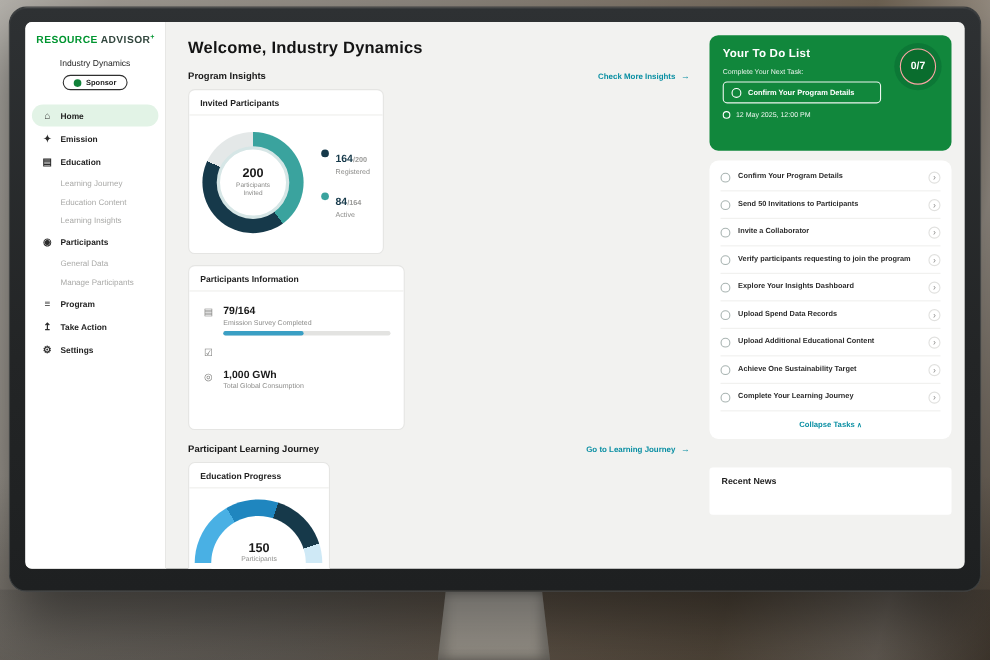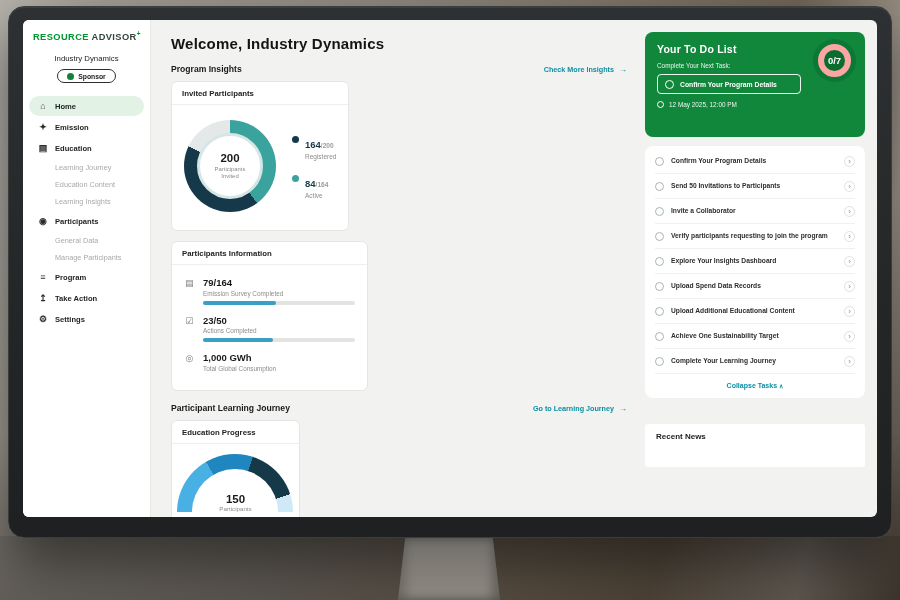--- a/index.html
+++ b/index.html
@@ -112,21 +112,21 @@
   .l-title { flex:1; font-size:6.9px; font-weight:600; color:#0f7fae; white-space:nowrap; overflow:hidden; }
   .l-views { white-space:nowrap; }
   .l-num { font-size:7px; font-weight:700; color:#3d3d3d; }
   .l-vw { font-size:6.4px; color:#a2a2a0; }
 
   
   .rightpanel { width:238px; flex-shrink:0; padding:12px 12px 0 6px; display:flex; flex-direction:column; }
   .todo-card { position:relative; background:#11873c; border-radius:8px; padding:11px 12px 29px; color:#fff; }
   .todo-title { font-size:10.5px; font-weight:700; letter-spacing:.2px; }
   .todo-ring { position:absolute; top:12px; right:14px; width:33px; height:33px; border-radius:50%;
-    background:#0a6d2e; border:6px solid #fca5a5; box-shadow:0 0 0 5px #0c7836;
+    background:#0a6d2e; border:1px solid #fca5a5; box-shadow:0 0 0 5px #0c7836;
     display:flex; align-items:center; justify-content:center; font-size:9.5px; font-weight:700; color:#fff; }
   .todo-sub { font-size:6.4px; color:#e6f3ea; margin:7px 52px 5px 0; }
   .todo-next { display:flex; align-items:center; gap:6px; margin-right:52px;
     border:1px solid rgba(255,255,255,.92); border-radius:4px; padding:4.5px 7px; font-size:6.8px; font-weight:700; cursor:pointer; }
   .cb { width:9px; height:9px; border-radius:50%; border:1.2px solid #a9b4b2; flex-shrink:0; }
   .cb.white { border-color:#fff; }
   .todo-due { display:flex; align-items:center; gap:5px; font-size:6.4px; color:#eef7f0; margin-top:7px; }
   .clock { width:7px; height:7px; border:1px solid #fff; border-radius:50%; display:inline-block; }
 
   .task-card { background:#fff; border-radius:8px; margin-top:9px; padding:3px 10px 0; }
@@ -250,27 +250,20 @@
                 <div>
                   <div class="info-val">79/164</div>
                   <div class="info-lab">Emission Survey Completed</div>
                   <div class="bar">
                       <i class="w48"></i>
                     </div>
                 </div>
               </div>
               <div class="info-row">
                 <span class="info-icon">☑</span>
-                <div>
-                  <div class="info-val">23/50</div>
-                  <div class="info-lab">Actions Completed</div>
-                  <div class="bar">
-                      <i class="w46"></i>
-                    </div>
-                </div>
               </div>
               <div class="info-row">
                 <span class="info-icon">◎</span>
                 <div>
                   <div class="info-val">1,000 GWh</div>
                   <div class="info-lab">Total Global Consumption</div>
                 </div>
               </div>
             </div>
           </div>

